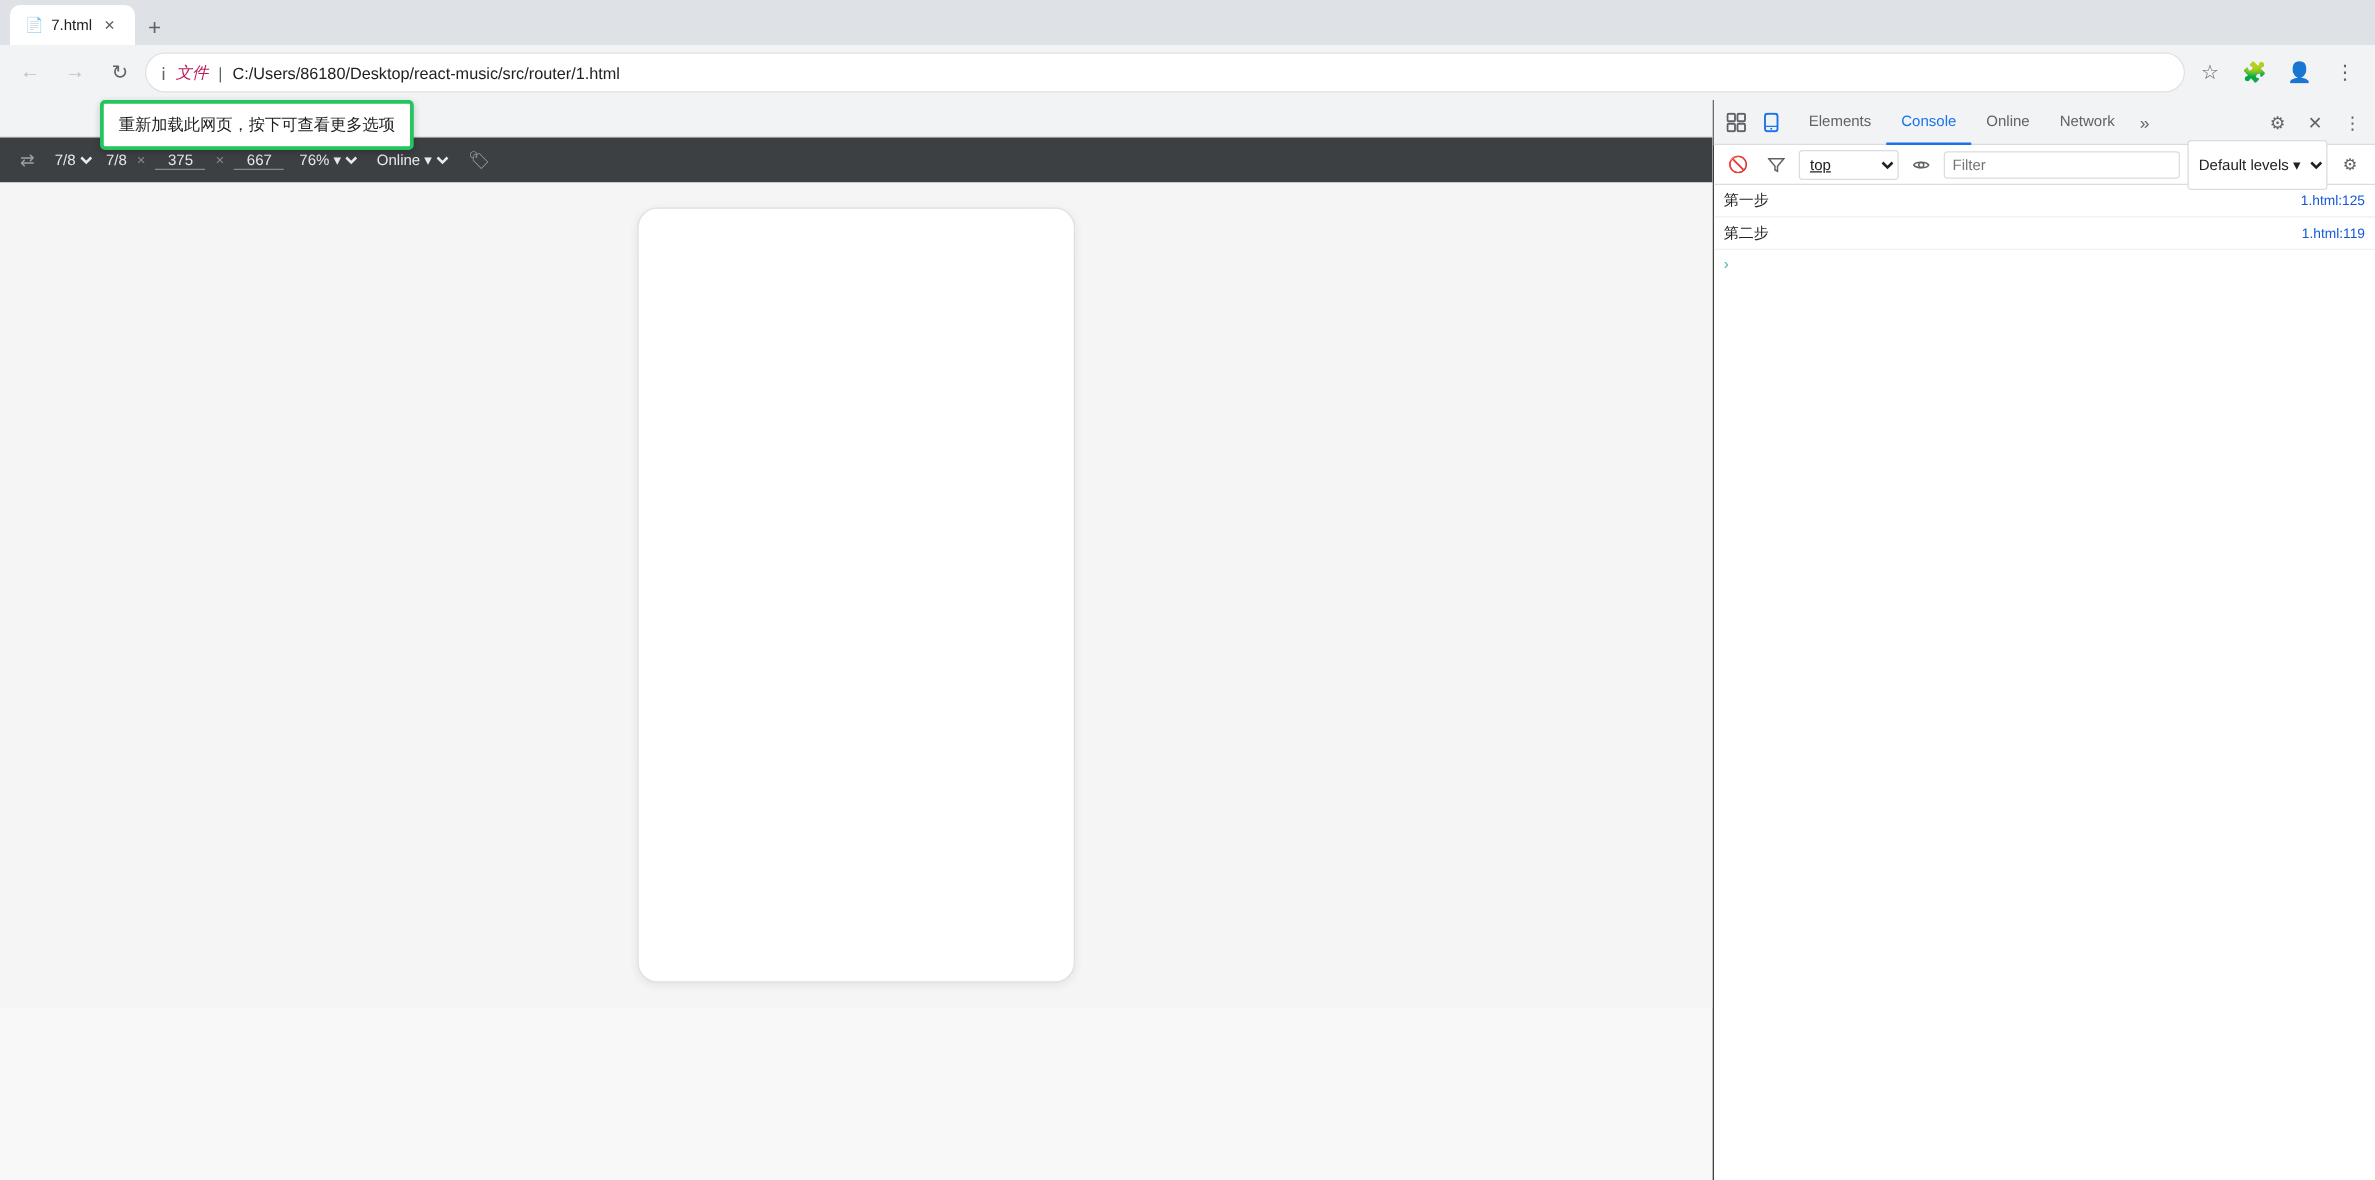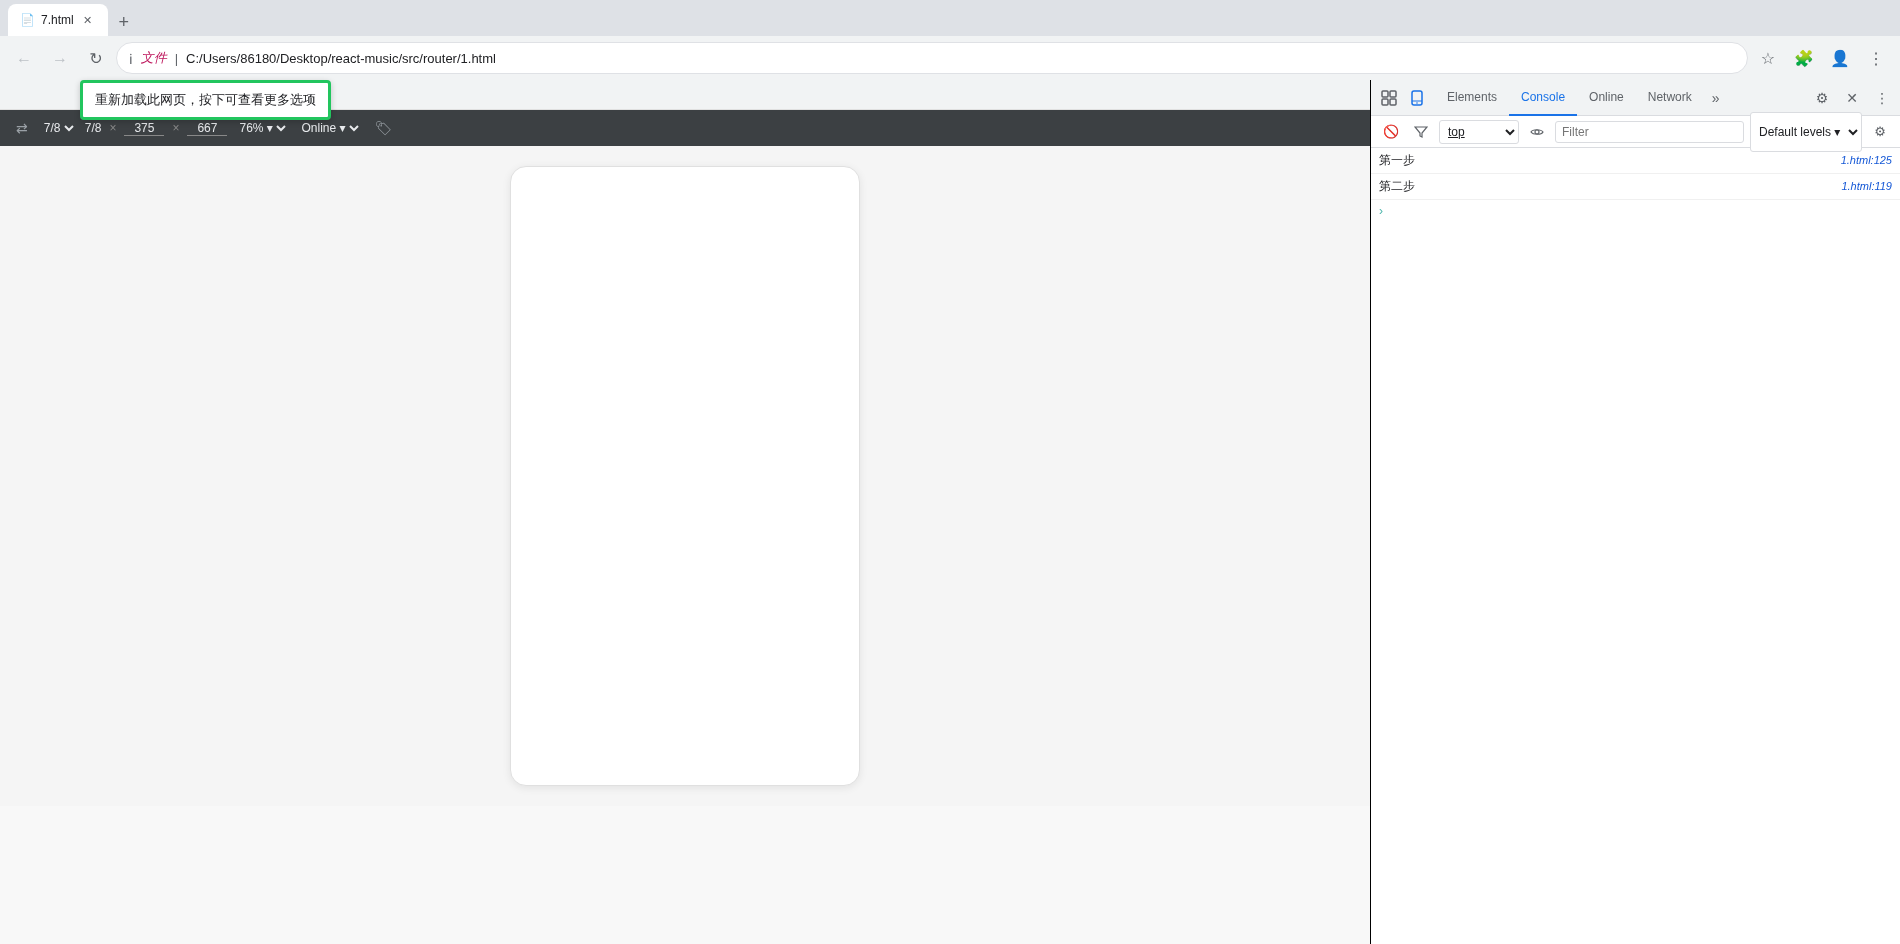--- a/index.html
+++ b/index.html
@@ -67,21 +67,21 @@
     .context-select { height: 24px; border: 1px solid #dadce0; border-radius: 3px; font-size: 12px; color: #202124; background: #fff; padding: 0 4px; cursor: pointer; min-width: 80px; text-decoration: underline; }
     .eye-btn { width: 24px; height: 24px; border-radius: 4px; border: none; background: transparent; cursor: pointer; display: flex; align-items: center; justify-content: center; color: #5f6368; font-size: 13px; }
     .filter-input { flex: 1; height: 22px; border: 1px solid #dadce0; border-radius: 3px; font-size: 12px; padding: 0 6px; }
     .levels-select { height: 40px; border: 1px solid #dadce0; border-radius: 3px; font-size: 12px; color: #202124; background: #fff; padding: 0 4px; cursor: pointer; }
     .settings-btn { width: 24px; height: 24px; border-radius: 4px; border: none; background: transparent; cursor: pointer; display: flex; align-items: center; justify-content: center; color: #5f6368; font-size: 13px; }
 
     
     .console-log { flex: 1; overflow-y: auto; padding: 0; }
     .log-entry { display: flex; align-items: baseline; justify-content: space-between; padding: 4px 8px; border-bottom: 1px solid #f0f0f0; font-size: 12px; color: #202124; min-height: 24px; gap: 16px; }
     .log-text { font-family: 'Consolas', 'Monaco', monospace; font-size: 12px; }
-    .log-source { color: #1558d6; font-size: 11px; cursor: pointer; white-space: nowrap; margin-left: 8px; font-style: italic; }
+    .log-source { color: #1558d6; font-size: 11px; cursor: pointer; white-space: nowrap; margin-left: 8px; }
     .console-prompt { display: flex; align-items: center; padding: 4px 8px; gap: 4px; }
     .prompt-expand { color: #4db6ac; font-size: 12px; cursor: pointer; }
 
     .more-tabs-btn { width: 24px; height: 24px; display: flex; align-items: center; justify-content: center; color: #5f6368; font-size: 14px; cursor: pointer; }
   </style>
 </head>
 <body>
 
 <div class="browser-window">
 

